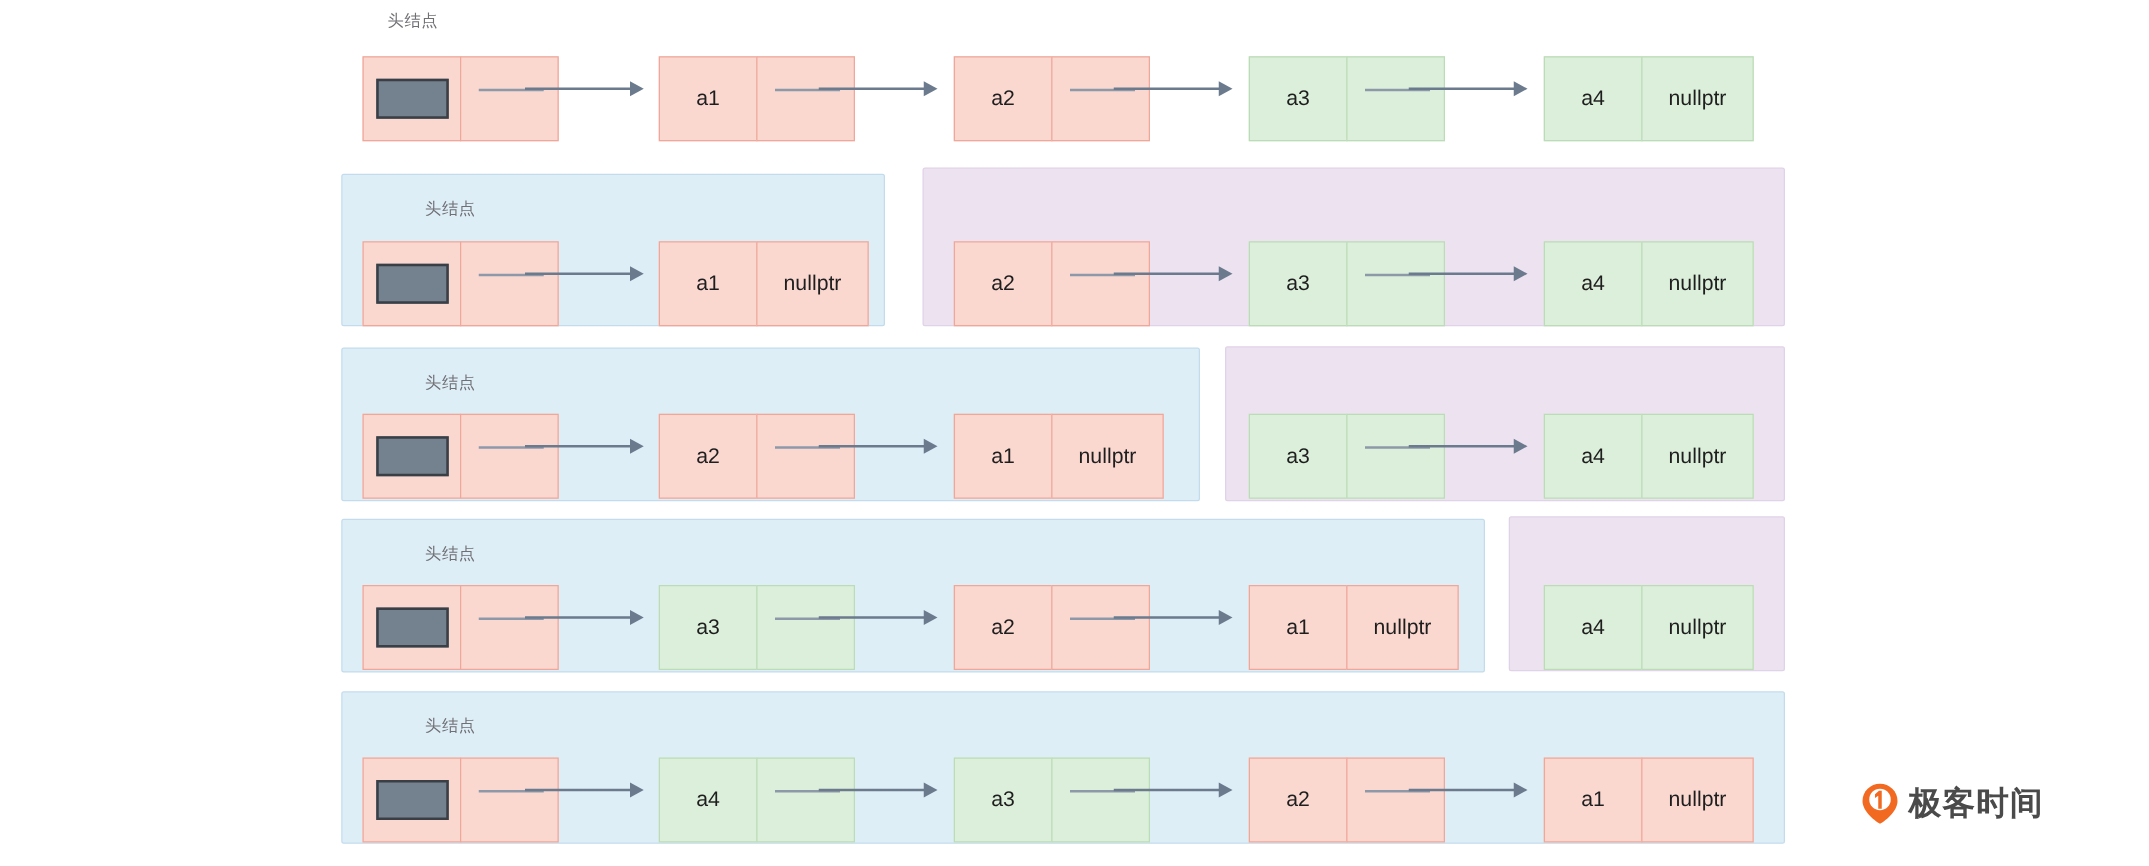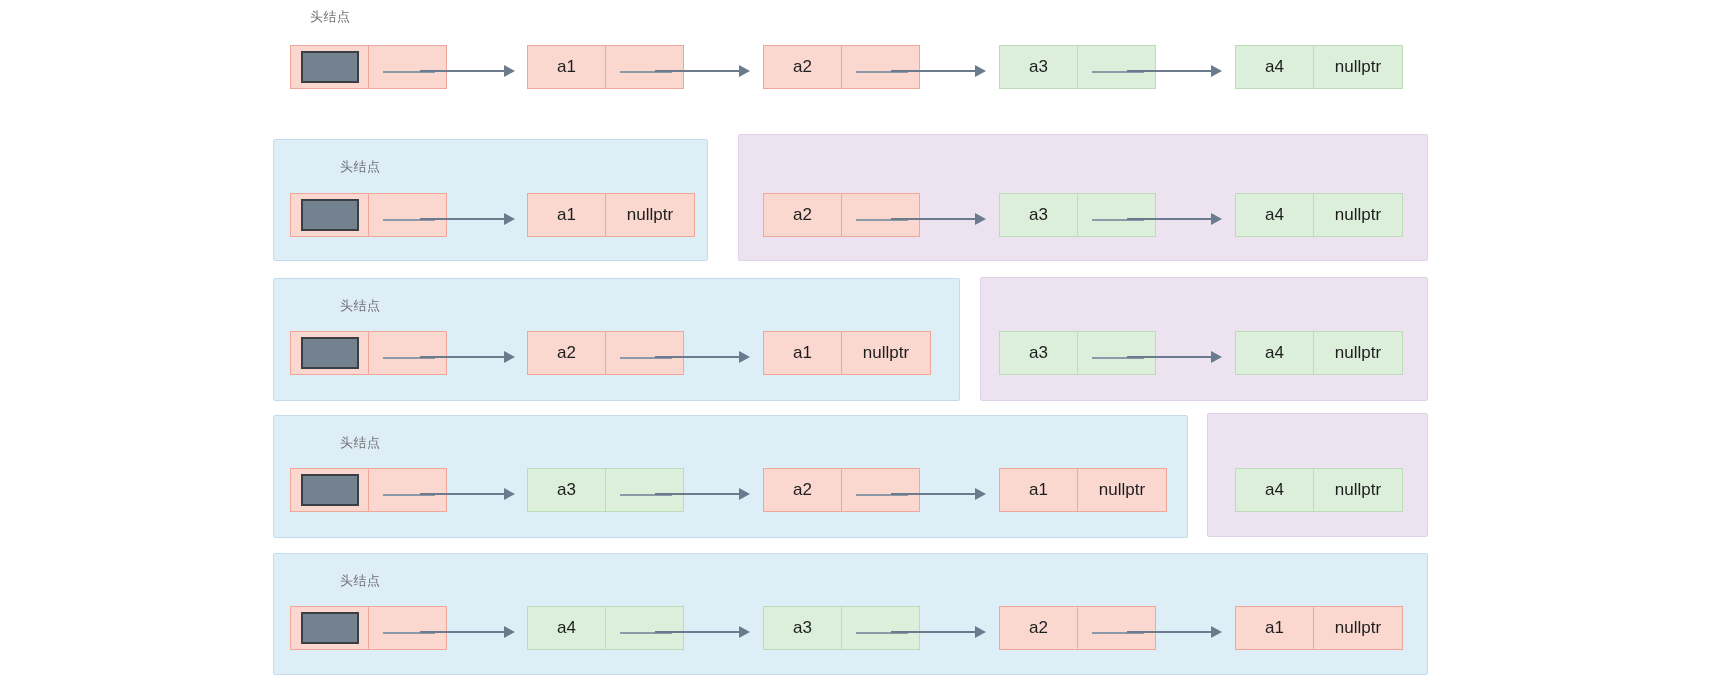--- a/index.html
+++ b/index.html
@@ -39,21 +39,21 @@
     color: #6f6f74;
     white-space: nowrap;
     letter-spacing: .5px;
   }
 
   
   .node {
     position: absolute;
     box-sizing: border-box;
     display: flex;
-    height: 44px;
+    height: 68px;
   }
   .cell {
     box-sizing: border-box;
     display: flex;
     align-items: center;
     justify-content: center;
     font-size: 17px;
     color: #1e1e1e;
     position: relative;
   }
@@ -390,14 +390,24 @@
   <div class="arrow" style="left:1127px; top:626px; width:95px;">
     <div class="shaft"></div>
       <div class="headtri"></div>
   </div>
 
   <div class="node pink" style="left:1235px; top:606px;">
     <div class="cell data">a1</div>
     <div class="cell nullptr">nullptr</div>
   </div>
 
+  <div class="logo" style="left:1489px; top:625px;">
+    <div class="logo-pin">
+      <svg width="30" height="34" viewBox="0 0 30 34" xmlns="http://www.w3.org/2000/svg">
+        <path d="M15 1 C7.3 1 1 7.2 1 14.8 C1 23.6 12 31.5 15 33 C18 31.5 29 23.6 29 14.8 C29 7.2 22.7 1 15 1 Z" fill="#f26a21"></path>
+        <circle cx="15" cy="13.5" r="8.6" fill="#ffffff"></circle>
+        <path d="M16.4 6.6 L16.4 21 L13.6 21 L13.6 10.6 L11 12.3 L11 9.4 L14.2 6.6 Z" fill="#f26a21"></path>
+      </svg>
+    </div>
+    <div class="logo-text">极客时间</div>
+  </div>
 
 </div>
 
 </body></html>

